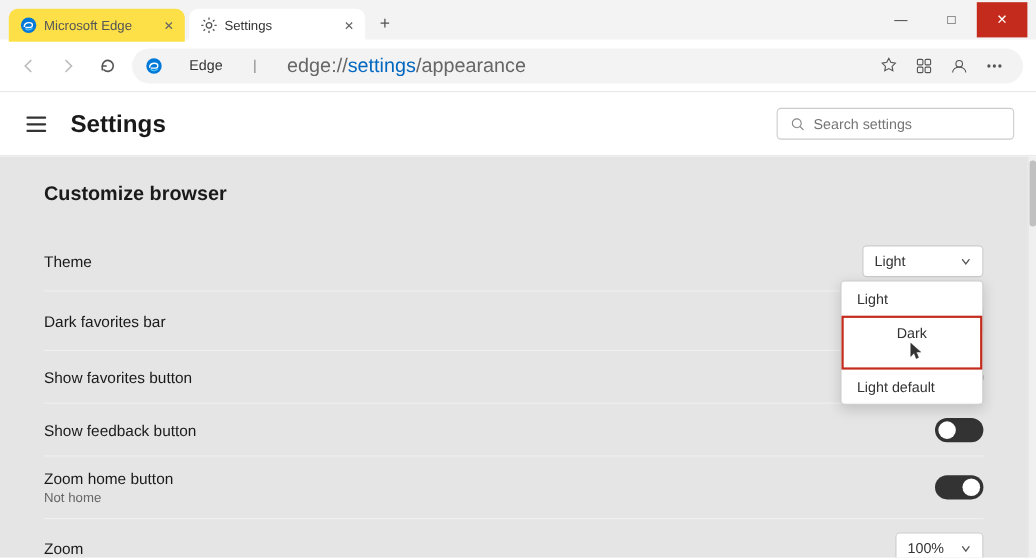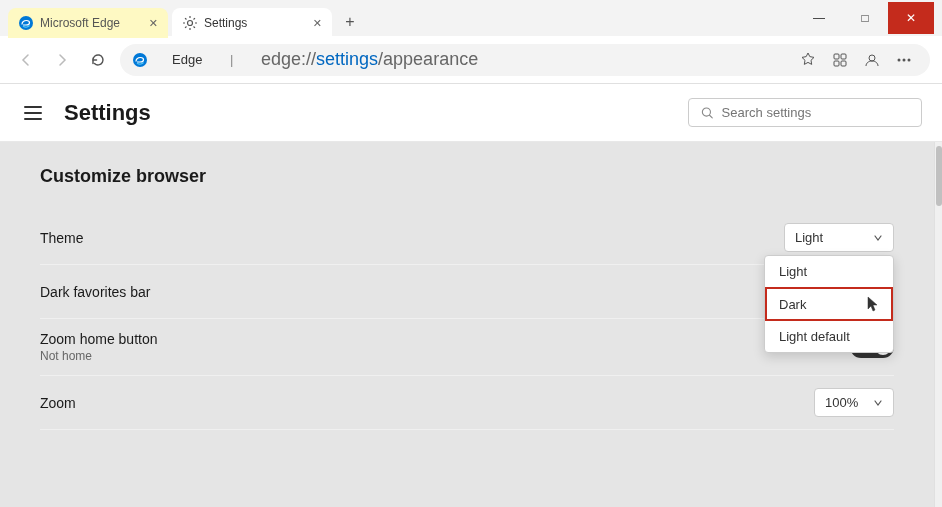--- a/index.html
+++ b/index.html
@@ -14,21 +14,21 @@
       gap: 4px;
     }
     .titlebar-tabs { display: flex; align-items: flex-end; flex: 1; gap: 4px; height: 100%; }
     .tab {
       display: flex; align-items: center; gap: 6px;
       background: #ffffff; border-radius: 8px 8px 0 0;
       padding: 0 10px; height: 30px; min-width: 160px;
       font-size: 12px; color: #333;
       position: relative; bottom: -2px;
     }
-    .tab.inactive { background: #fef9c3; color: #555; }
+    .tab.inactive { background: #fde047; color: #555; }
     .tab-close { margin-left: auto; cursor: pointer; color: #666; font-size: 11px; }
     .new-tab-btn {
       width: 28px; height: 28px; border-radius: 4px;
       display: flex; align-items: center; justify-content: center;
       background: transparent; border: none; cursor: pointer;
       font-size: 16px; color: #555;
     }
     .window-controls { display: flex; gap: 0; margin-left: auto; }
     .win-btn {
       width: 46px; height: 32px; border: none; background: transparent;
@@ -79,21 +79,21 @@
     .hamburger-btn {
       width: 28px; height: 28px; border: none; background: transparent;
       cursor: pointer; display: flex; flex-direction: column;
       justify-content: center; gap: 4px; padding: 4px;
     }
     .hamburger-line { width: 18px; height: 2px; background: #333; border-radius: 1px; }
     .settings-title { font-size: 22px; font-weight: 600; color: #1a1a1a; flex: 1; }
     .search-settings-field {
       display: flex; align-items: center;
       border: 1px solid #ccc; border-radius: 4px;
-      padding: 6px 12px; gap: 8px; width: 234px;
+      padding: 6px 12px; gap: 8px; width: 216px;
       background: #fff;
     }
     .search-settings-field input {
       border: none; outline: none; font-size: 13px; color: #555;
       background: transparent; width: 100%;
     }
 
     
     .settings-body {
       display: flex; flex: 1; overflow: hidden;
@@ -310,39 +310,47 @@
           <div style="position:relative;">
             <button class="dropdown-btn">
               <span>Light</span>
               <svg width="10" height="10" viewBox="0 0 10 10">
                 <path d="M2 3l3 4 3-4" stroke="#555" stroke-width="1.2" fill="none" stroke-linecap="round"></path>
               </svg>
             </button>
 
             <div class="dropdown-menu" style="top:32px; right:0; left:auto;">
               <div class="dropdown-item active">Light</div>
-              <div class="dropdown-item highlighted" style="display:flex;align-items:center;justify-content:space-between;">
+              <div class="dropdown-item highlighted" style="display:flex;align-items:center;justify-content:space-between;flex-direction:column;">
                 <span>Dark</span>
                 <svg width="14" height="18" viewBox="0 0 14 18" style="margin-left:6px;">
                   <path d="M3 2 L3 14 L6 11 L8 16 L10 15 L8 10 L12 10 Z" fill="#333" stroke="#333" stroke-width="0.5"></path>
                 </svg>
               </div>
               <div class="dropdown-item">Light default</div>
             </div>
           </div>
         </div>
 
         <div class="setting-row">
           <div class="setting-label">Dark favorites bar</div>
           <button class="only-btn">
             <span>Only</span>
           </button>
         </div>
 
-
+        <div class="setting-row">
+          <div class="setting-label">Show favorites button</div>
+          <div class="toggle"></div>
+        </div>
+
+        <div class="setting-row">
+          <div class="setting-label">Show feedback button</div>
+          <div class="toggle"></div>
+        </div>
 
         <div class="setting-row">
           <div class="setting-label">
             <div>Zoom home button</div>
             <div class="setting-sublabel">Not home</div>
           </div>
           <div class="toggle on"></div>
         </div>
 
         <div class="setting-row">

